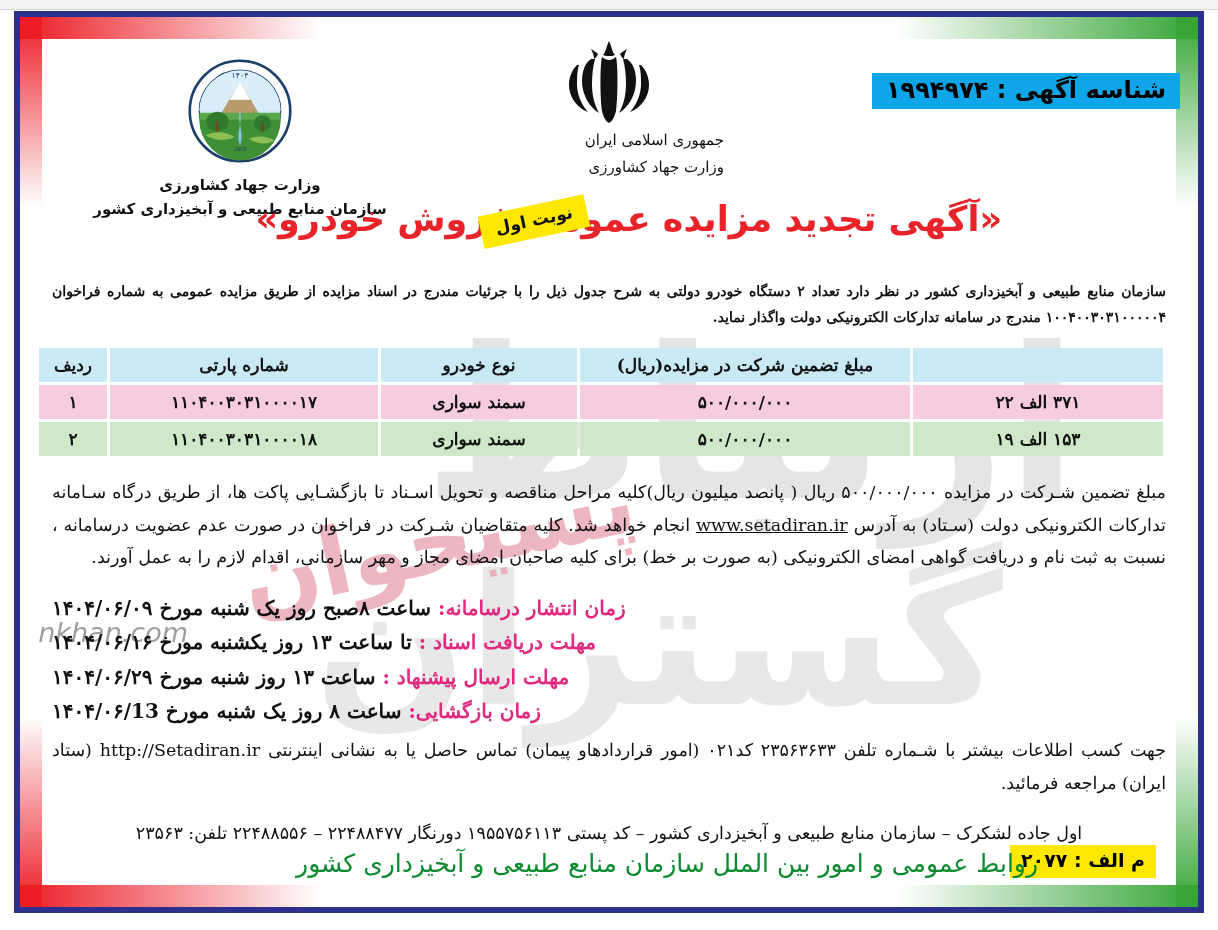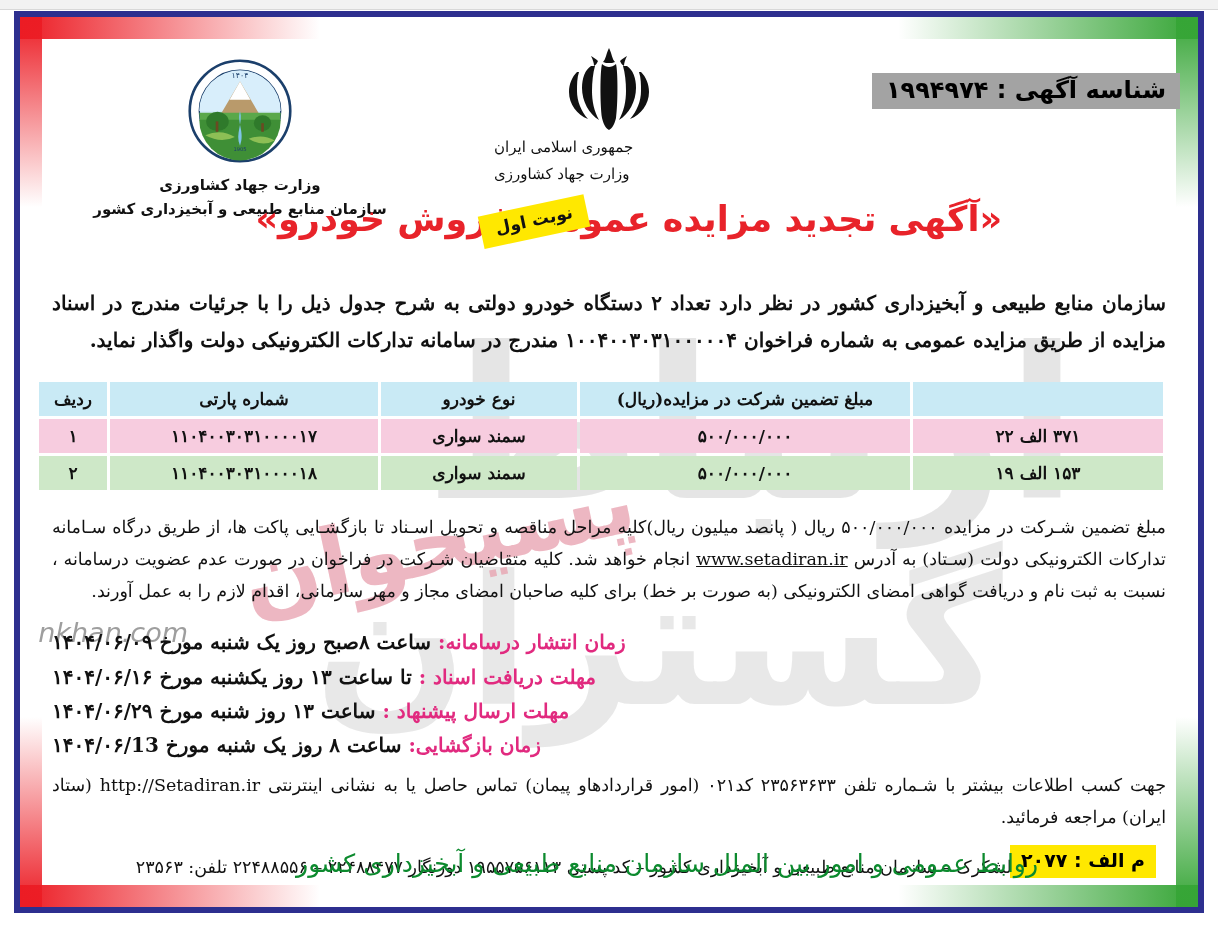--- a/index.html
+++ b/index.html
@@ -99,35 +99,35 @@
   
   .header {
     position: absolute;
     top: 14px; left: 0; right: 0;
     height: 170px;
   }
   .badge-id {
     position: absolute;
     top: 42px;
     right: 18px;
-    background: #a3a3a3;
+    background: #0ea5e9;
     color: #000;
     font-size: 24px;
     font-weight: bold;
     padding: 5px 14px 7px;
     line-height: 1;
     white-space: nowrap;
   }
   .emblem-block {
     position: absolute;
-    top: 15px;
+    top: 8px;
     right: 50%;
     transform: translateX(50%);
     width: 230px;
-    text-align: left;
+    text-align: right;
   }
   .emblem-svg { display:block; margin: 0 auto; }
   .emblem-cap {
     font-size: 15px;
     color: #111;
     line-height: 1.5;
     margin-top: 4px;
     font-family: "DejaVu Serif", serif;
   }
   .org-block {
@@ -188,21 +188,21 @@
     left: 32px;
   }
   .para {
     font-size: 17.5px;
     line-height: 1.85;
     color: #111;
     text-align: justify;
     font-family: "DejaVu Serif", serif;
     font-weight: 400;
   }
-  .para.intro { font-weight: bold; font-size: 20px; }
+  .para.intro { font-weight: bold; font-size: 14px; }
   .para b { font-weight: bold; }
   .ltr { direction: ltr; unicode-bidi: embed; display: inline-block; font-family: "DejaVu Serif", serif; }
   .u { text-decoration: underline; }
 
   
   table.auction {
     width: 1124px;
     margin: 14px auto 10px;
     border-collapse: separate;
     border-spacing: 3px 3px;

